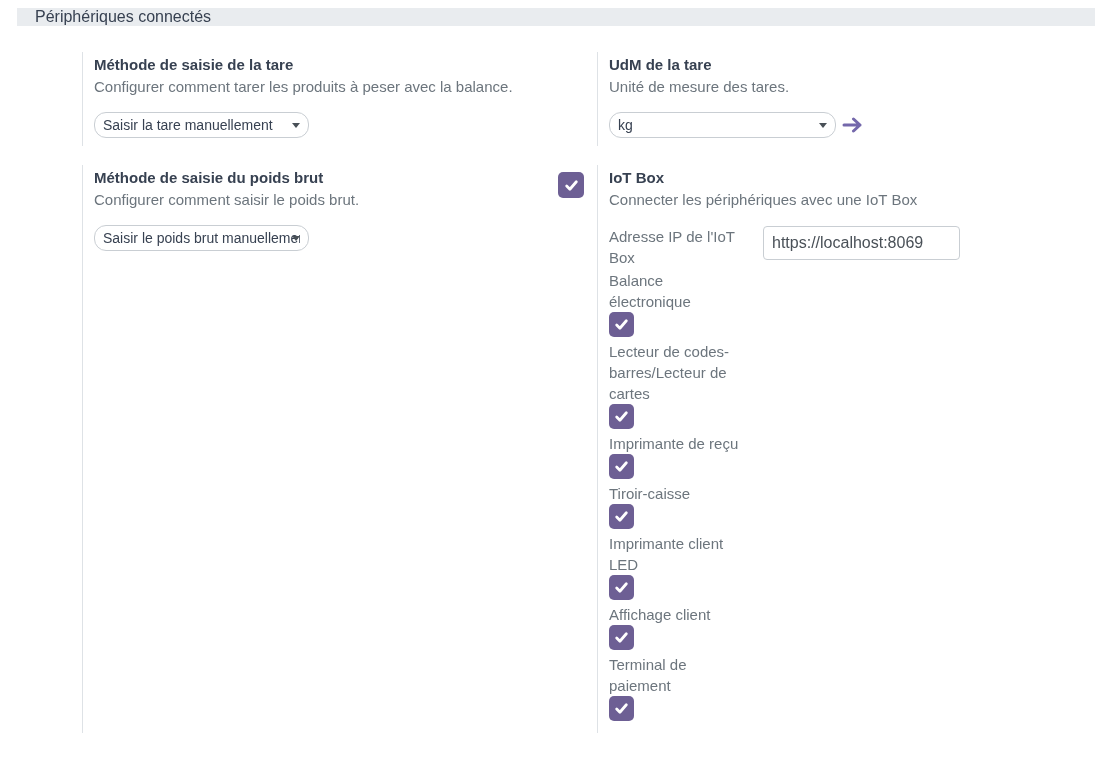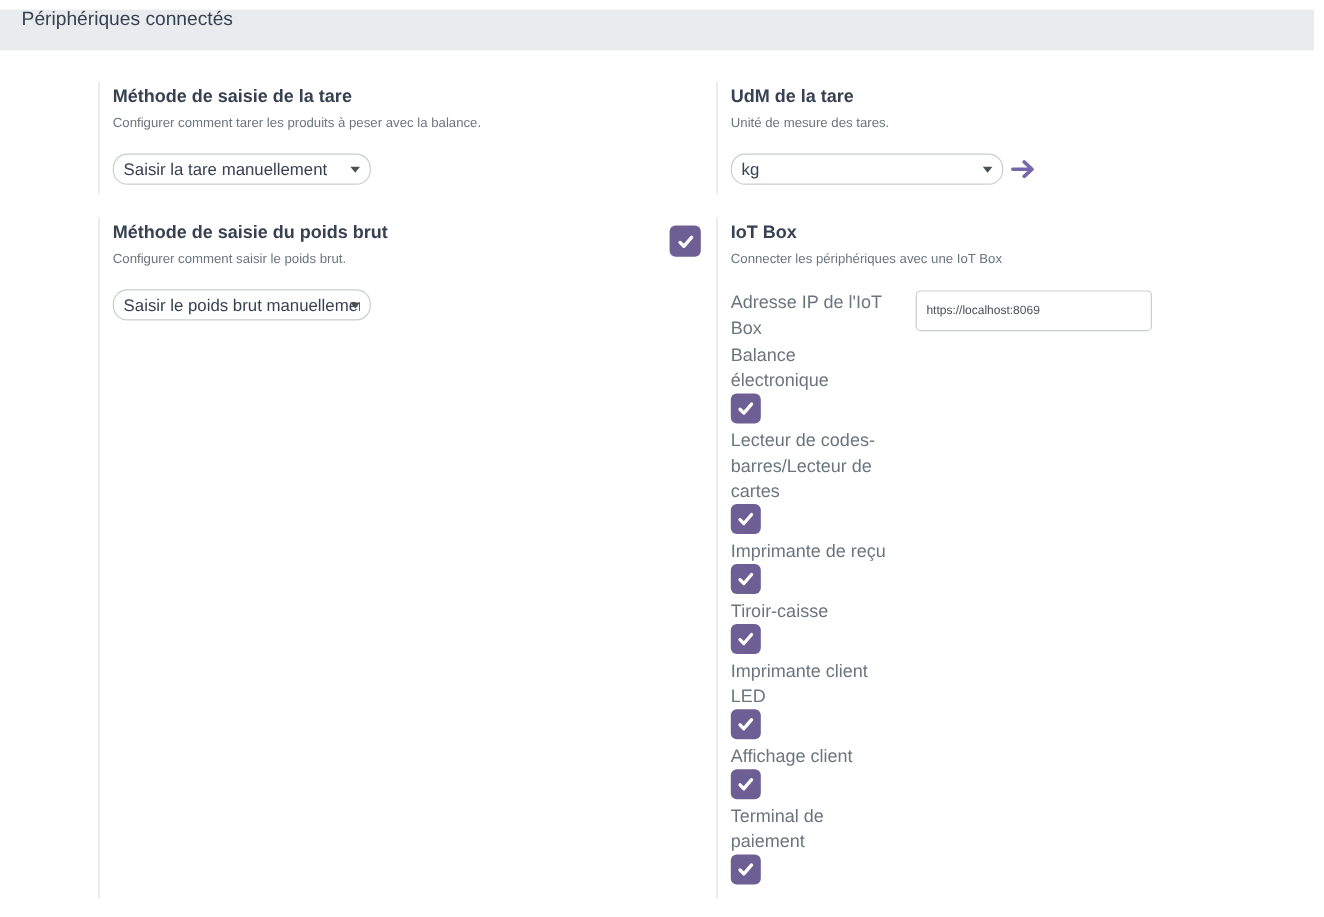--- a/index.html
+++ b/index.html
@@ -4,22 +4,22 @@
 <style>
   * { box-sizing: border-box; }
   html, body { margin: 0; padding: 0; }
   body {
     width: 1103px; height: 764px; overflow: hidden;
     background: #ffffff;
     font-family: "Liberation Sans", sans-serif;
     color: #374151;
   }
   .section-header {
-    margin: 8px 8px 0 0;
-    height: 34px;
+    margin: 8px 8px 0 17px;
+    height: 18px;
     background: #e9ecef;
     display: flex; align-items: flex-start;
     padding-left: 18px;
     font-size: 16px; font-weight: 500; color: #374151;
   }
   .content {
     margin: 26px 0 0 43px;
     width: 1030px;
     display: flex; flex-wrap: wrap;
   }
@@ -29,21 +29,21 @@
     align-items: stretch;
     margin-bottom: 19px;
   }
   .cb-col { width: 39px; flex: none; padding-top: 7px; }
   .pane {
     flex: 1 1 auto; min-width: 0;
     border-left: 1px solid #dee2e6;
     padding: 2px 12px 8px 11px;
   }
   .box-title { font-size: 15px; font-weight: 600; color: #374151; line-height: 22px; }
-  .box-desc  { font-size: 11px; color: #6c757d; line-height: 22px; }
+  .box-desc  { font-size: 15px; color: #6c757d; line-height: 22px; }
   .control-row { margin-top: 14px; display: flex; align-items: center; }
 
   .select {
     position: relative;
     width: 215px; height: 26px;
     background: #fff;
     border: 1px solid #c9ced3;
     border-radius: 12px;
     display: flex; align-items: center;
     padding: 0 8px;
@@ -75,21 +75,21 @@
   .iot-row { display: flex; align-items: flex-start; margin-bottom: 2px; }
   .iot-row .lbl {
     width: 130px; margin-right: 24px; flex: none;
     font-size: 15px; color: #6c757d; line-height: 21px;
   }
   .iot-row.cbrow { flex-direction: column; margin-bottom: 4px; }
   input.txt {
     width: 197px; height: 14px;
     border: 1px solid #c9ced3; border-radius: 4px;
     padding: 16px 8px;
-    font-size: 10px; color: #495057;
+    font-size: 16px; color: #495057;
     font-family: "Liberation Sans", sans-serif;
     outline: none;
   }
 </style>
 </head>
 <body>
 
 <div class="section-header">
   <span>Périphériques connectés</span>
 </div>

